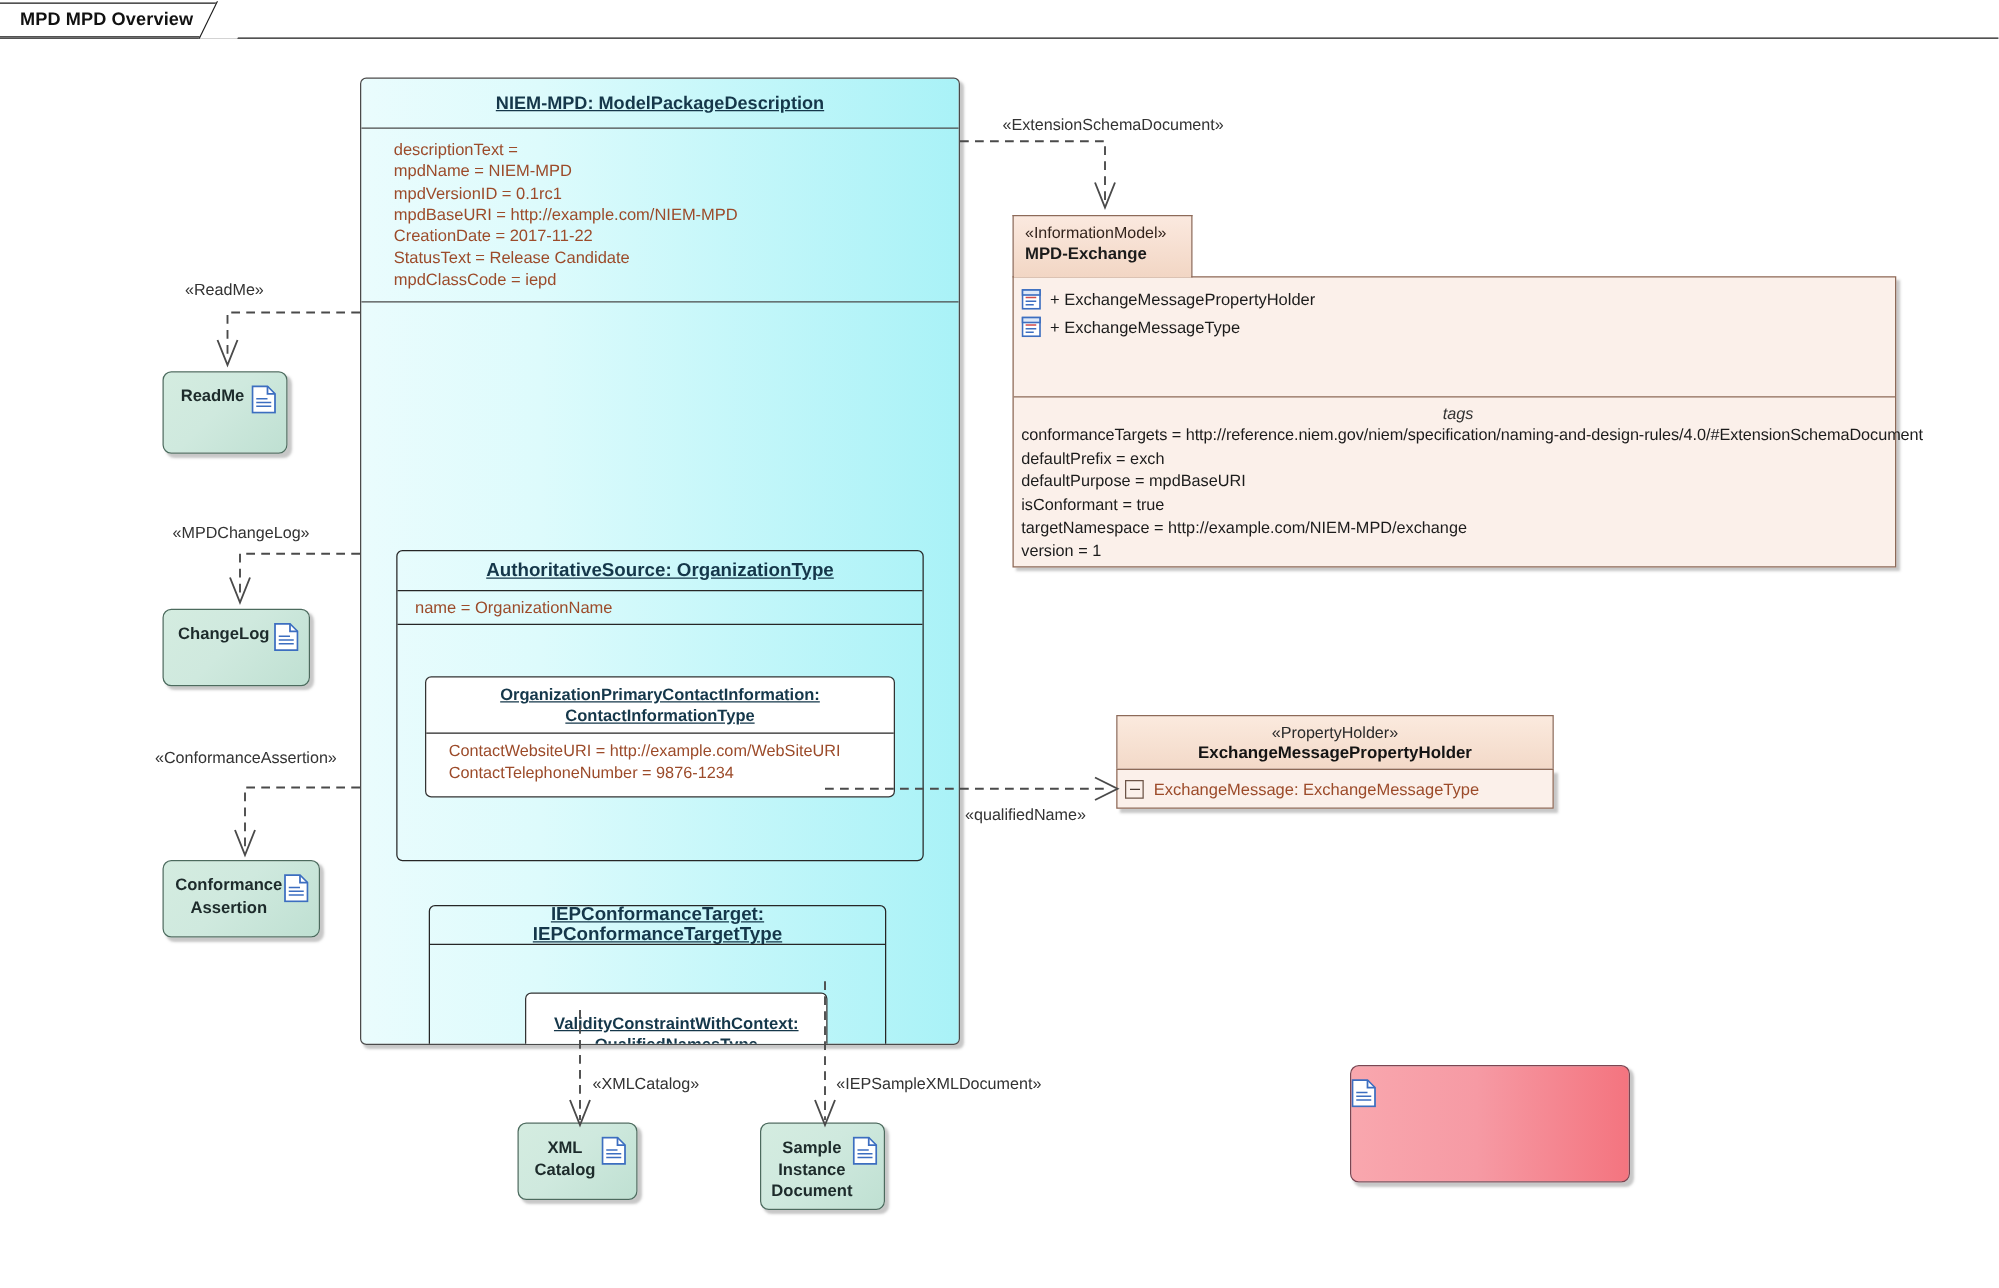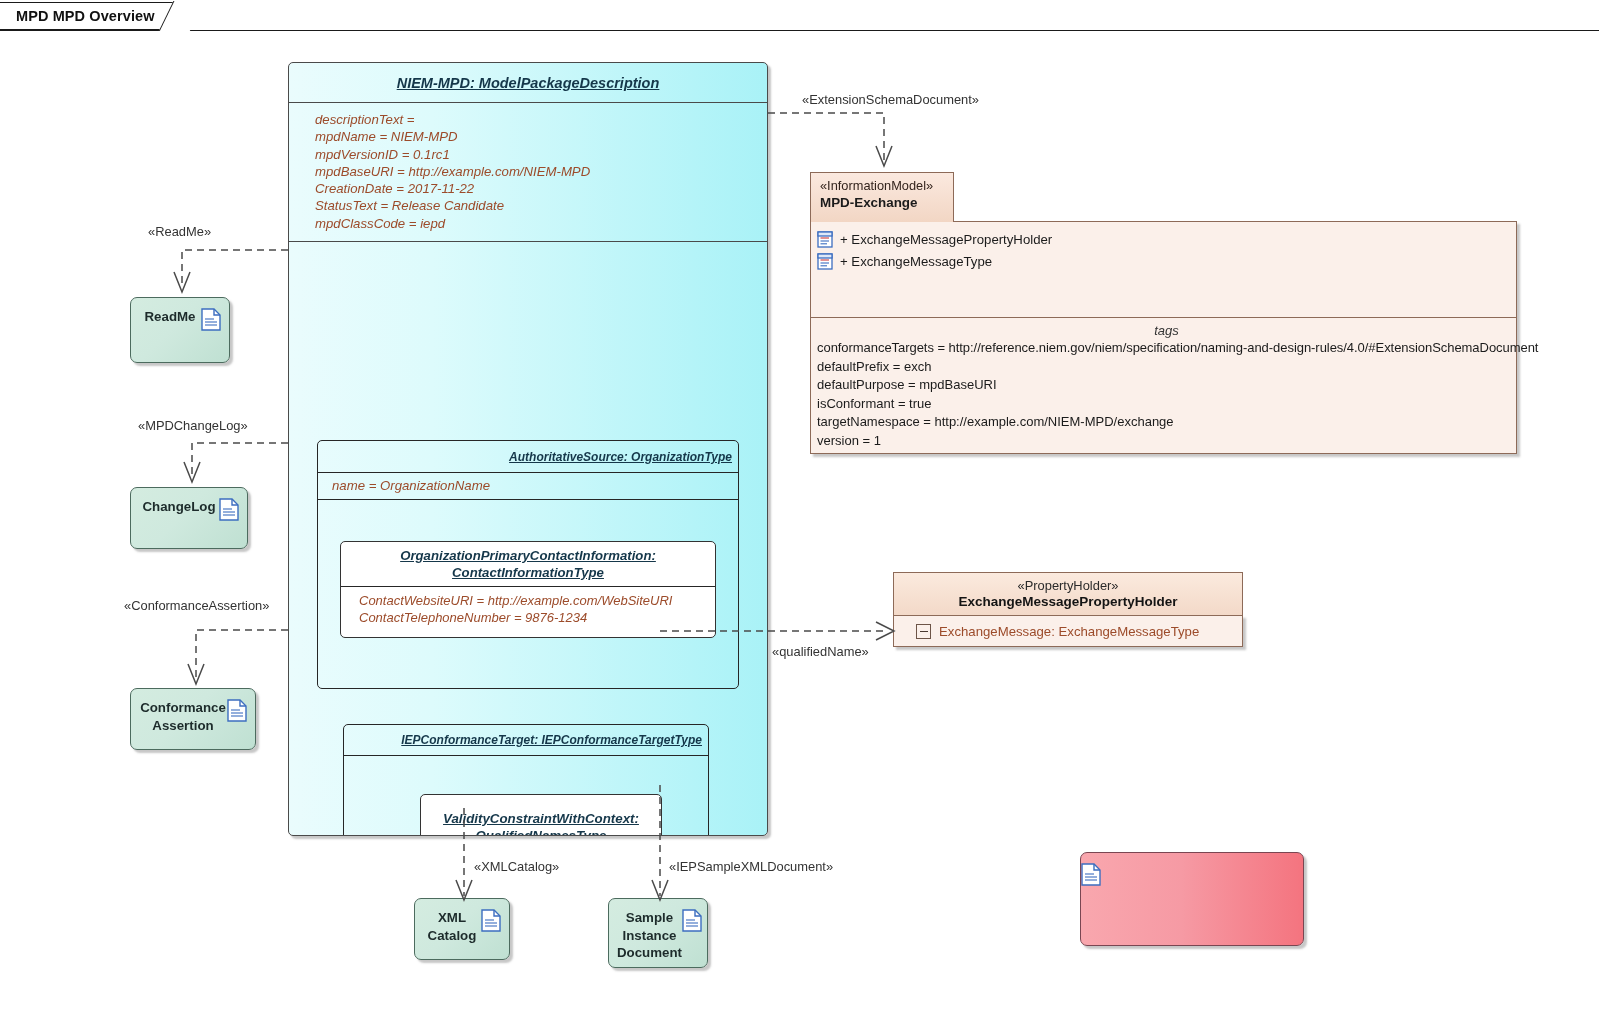--- a/index.html
+++ b/index.html
@@ -58,21 +58,20 @@
   }
 
   
   .mpd-main {
     left: 288px; top: 62px;
     width: 480px; height: 774px;
     border: 1.4px solid #4a4a4a;
     border-radius: 5px;
     background: linear-gradient(to right, #eafcfd 0%, #ddfbfc 30%, #a9f2f7 100%);
     overflow: hidden;
-    font-style: italic;
   }
   .mpd-title {
     height: 40px;
     display: flex; align-items: center; justify-content: center;
     border-bottom: 1.3px solid #4a4a4a;
     font-size: 14.5px; font-weight: bold; color: #15374a;
   }
   .mpd-title span { text-decoration: underline; }
   .mpd-attrs {
     padding: 8px 0 9px 26px;
@@ -86,22 +85,22 @@
   }
   .mpd-body { position: relative; height: 100%; }
 
   
   .inner-box {
     border: 1.3px solid #262626;
     border-radius: 5px;
     background: transparent;
   }
   .inner-title {
-    display: flex; align-items: center; justify-content: flex-end;
-    font-size: 12px; font-weight: bold; color: #15374a;
+    display: flex; align-items: center; justify-content: center;
+    font-size: 15px; font-weight: bold; color: #15374a;
     text-align: center;
     line-height: 16px;
     padding: 5px 6px;
   }
   .inner-title u { text-decoration: underline; }
   .hr-sep { border-top: 1.3px solid #262626; }
 
   .authsrc {
     left: 28px; top: 198px;
     width: 422px; height: 249px;
@@ -226,21 +225,21 @@
     align-items: center; justify-content: center;
   }
   .propholder-hdr .ph-stereo { font-size: 12.9px; color: #2b2b2b; line-height: 15px; }
   .propholder-hdr .ph-name { font-size: 13.5px; font-weight: bold; color: #141414; line-height: 17px; }
   .propholder-row {
     left: 893px; top: 615px;
     width: 350px; height: 32px;
     border: 1.2px solid #8d6a58;
     background: #fbf0ea;
     display: flex; align-items: center;
-    padding-left: 22px;
+    padding-left: 6px;
   }
   .vis-marker {
     flex: 0 0 auto;
     width: 15px; height: 15px;
     border: 1.1px solid #6d5447;
     margin-right: 8px;
     position: relative;
     background: #fbf0ea;
   }
   .vis-marker::after {

